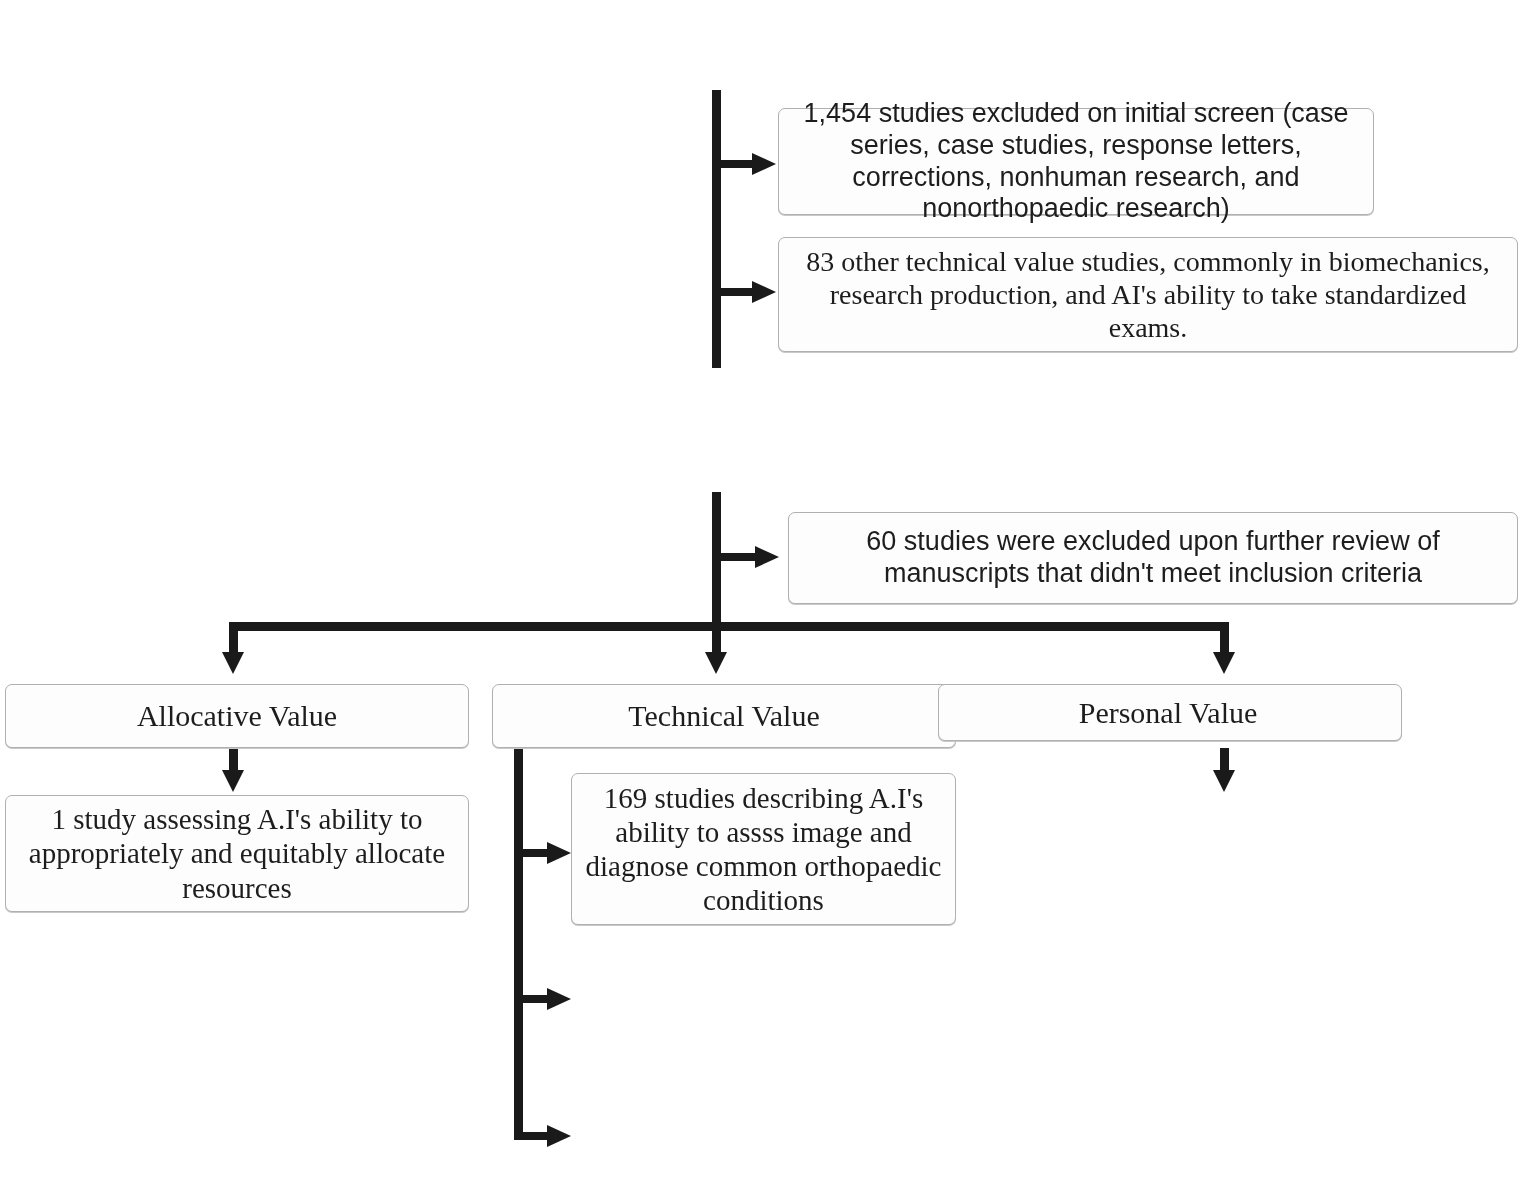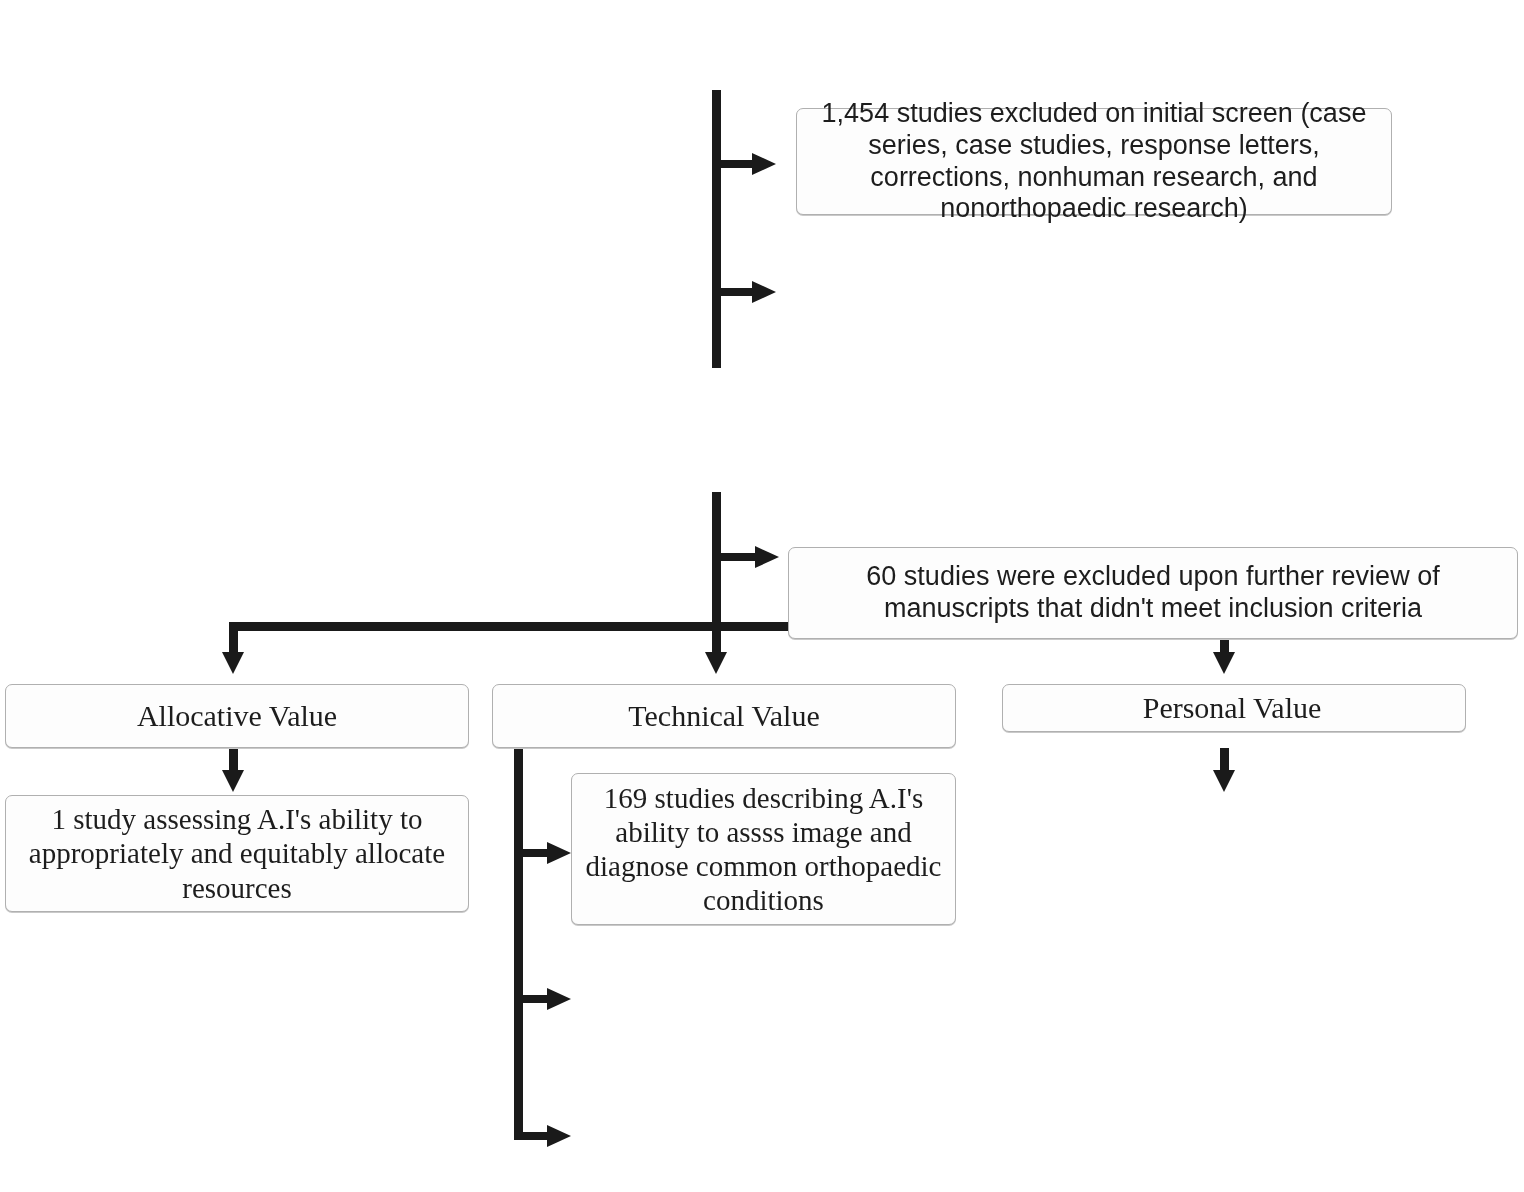--- a/index.html
+++ b/index.html
@@ -104,39 +104,42 @@
   <div class="hline" style="left:519px; top:849px; width:38px; height:8px;"></div>
   <div class="arrow-right" style="left:547px; top:842px;"></div>
 
   <div class="hline" style="left:519px; top:995px; width:38px; height:8px;"></div>
   <div class="arrow-right" style="left:547px; top:988px;"></div>
 
   <div class="hline" style="left:519px; top:1132px; width:38px; height:8px;"></div>
   <div class="arrow-right" style="left:547px; top:1125px;"></div>
 
 
-  <div class="node sans" style="left:778px; top:108px; width:596px; height:107px; font-size:27px;margin-left:18px;">
+  <div class="node sans" style="left:778px; top:108px; width:596px; height:107px; font-size:27px;">
     <span class="txt">1,454 studies excluded on initial screen (case series, case studies, response letters, corrections, nonhuman research, and nonorthopaedic research)</span>
   </div>
 
+  <div class="node serif" style="left:778px; top:237px; width:740px; height:115px; font-size:28px;">
+    <span class="txt">83 other technical value studies, commonly in biomechanics, research production, and AI's ability to take standardized exams.</span>
+  </div>
 
 
-  <div class="node sans" style="left:788px; top:512px; width:730px; height:92px; font-size:27px;margin-top:35px;">
+  <div class="node sans" style="left:788px; top:512px; width:730px; height:92px; font-size:27px;">
     <span class="txt">60 studies were excluded upon further review of manuscripts that didn't meet inclusion criteria</span>
   </div>
 
   <div class="node serif" style="left:5px; top:684px; width:464px; height:64px; font-size:30px;">
     <span class="txt">Allocative Value</span>
   </div>
 
   <div class="node serif" style="left:492px; top:684px; width:464px; height:64px; font-size:30px;">
     <span class="txt">Technical Value</span>
   </div>
 
-  <div class="node serif" style="left:1002px; top:684px; width:464px; height:48px; font-size:30px;padding-left:6px;">
+  <div class="node serif" style="left:938px; top:684px; width:464px; height:57px; font-size:30px;padding-left:6px;">
     <span class="txt">Personal Value</span>
   </div>
 
   <div class="node serif" style="left:5px; top:795px; width:464px; height:117px; font-size:29px;">
     <span class="txt">1 study assessing A.I's ability to appropriately and equitably allocate resources</span>
   </div>
 
   <div class="node serif" style="left:571px; top:773px; width:385px; height:152px; font-size:29px;">
     <span class="txt">169 studies describing A.I's ability to assss image and diagnose common orthopaedic conditions</span>
   </div>

